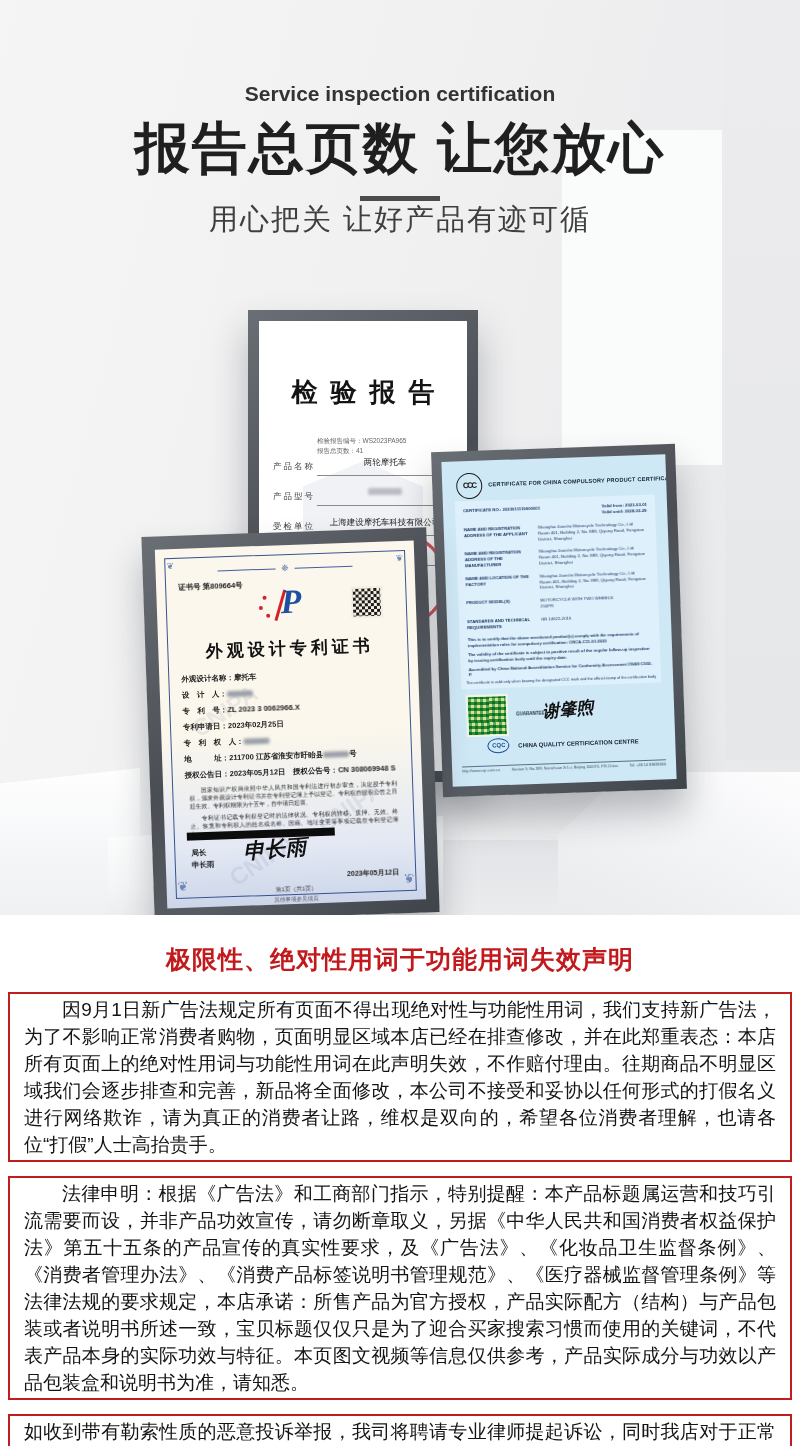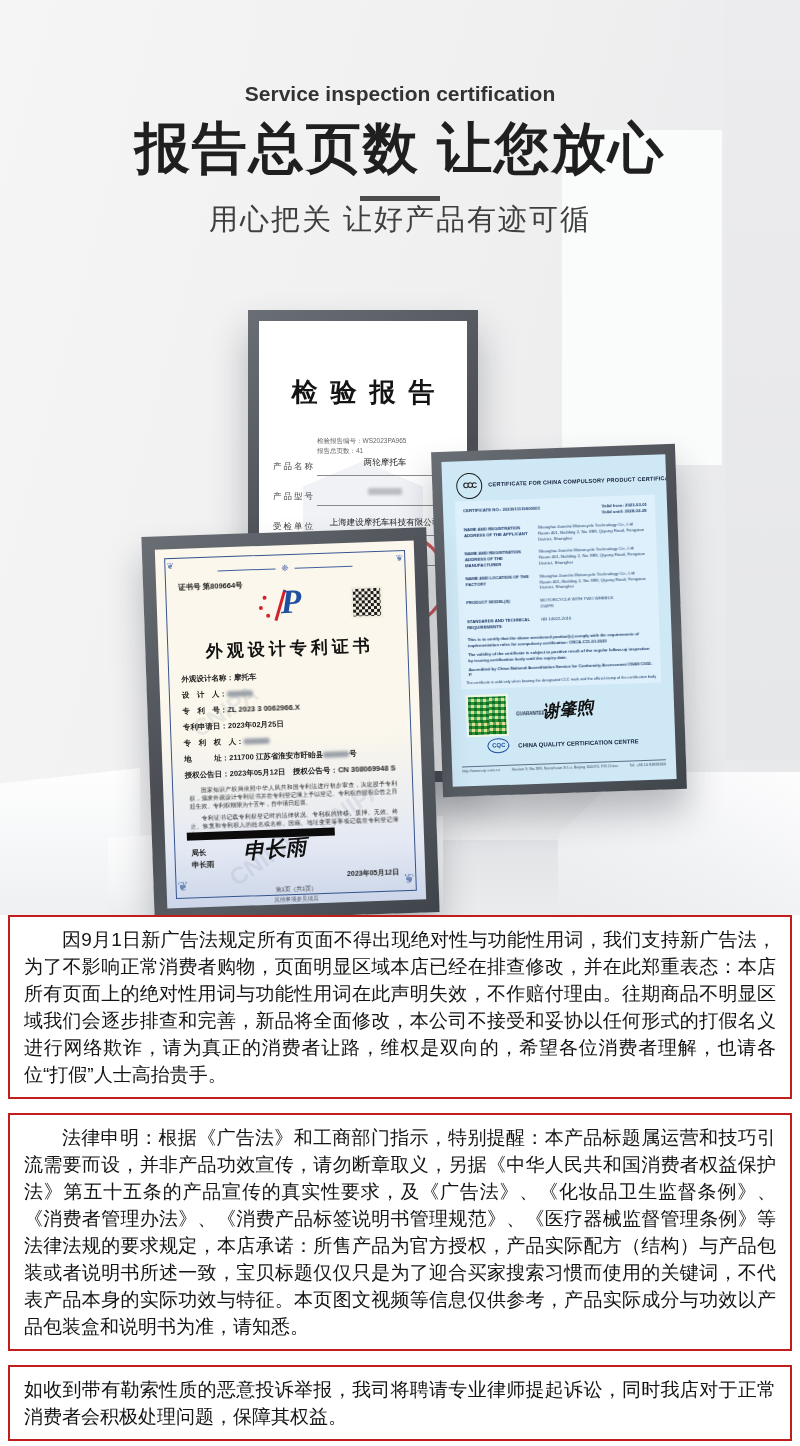--- a/index.html
+++ b/index.html
@@ -121,21 +121,21 @@
   .pat-date{position:absolute;right:26px;top:326px;font-size:7px;font-weight:700;color:#1c1c1c;z-index:2;filter:blur(.3px);}
   .pat-pageno{position:absolute;left:0;top:340px;width:100%;text-align:center;font-size:5.8px;color:#333;z-index:2;filter:blur(.3px);}
   .pat-footnote{position:absolute;left:0;top:351px;width:100%;text-align:center;font-size:5.6px;color:#5a5a66;z-index:2;filter:blur(.3px);}
   .flourish{position:absolute;font-size:13px;color:#6d87b8;z-index:6;}
   .fl-bl{left:11px;top:330px;} .fl-br{right:11px;top:330px;transform:scaleX(-1);}
   .fl-tl{left:11px;top:12px;font-size:9px;} .fl-tr{right:11px;top:12px;font-size:9px;transform:scaleX(-1);}
 
   
   .disclaimers{position:absolute;left:0;top:915px;width:800px;height:531px;background:#fff;}
   .dis-title{margin:28px 0 16px 0;width:100%;text-align:center;font-size:25px;font-weight:800;letter-spacing:1px;color:#c2191d;}
-  .dbox{margin:0 8px 14px 8px;border:2px solid #c01d1d;padding:9px 14px;
+  .dbox{margin:0 8px 14px 8px;border:2px solid #c01d1d;padding:2px 14px;
     font-size:19px;line-height:27px;color:#141414;text-align:justify;}
   .dbox.indent{text-indent:2em;}
   .dbox.last{margin-bottom:0;}
 </style>
 </head>
 <body>
 
 <div class="page">
 
   <section class="showcase">
@@ -301,17 +301,18 @@
         <div class="pat-dir2">申长雨</div>
         <div class="pat-sign">申长雨</div>
         <div class="pat-date">2023年05月12日</div>
         <div class="pat-pageno">第1页（共1页）</div>
         <div class="pat-footnote">其他事项参见续页</div>
       </div>
     </div>
   </section>
 
   <section class="disclaimers">
+    <h2 class="dis-title">极限性、绝对性用词于功能用词失效声明</h2>
     <div class="dbox indent">因9月1日新广告法规定所有页面不得出现绝对性与功能性用词，我们支持新广告法，为了不影响正常消费者购物，页面明显区域本店已经在排查修改，并在此郑重表态：本店所有页面上的绝对性用词与功能性用词在此声明失效，不作赔付理由。往期商品不明显区域我们会逐步排查和完善，新品将全面修改，本公司不接受和妥协以任何形式的打假名义进行网络欺诈，请为真正的消费者让路，维权是双向的，希望各位消费者理解，也请各位“打假”人士高抬贵手。</div>
     <div class="dbox indent">法律申明：根据《广告法》和工商部门指示，特别提醒：本产品标题属运营和技巧引流需要而设，并非产品功效宣传，请勿断章取义，另据《中华人民共和国消费者权益保护法》第五十五条的产品宣传的真实性要求，及《广告法》、《化妆品卫生监督条例》、《消费者管理办法》、《消费产品标签说明书管理规范》、《医疗器械监督管理条例》等法律法规的要求规定，本店承诺：所售产品为官方授权，产品实际配方（结构）与产品包装或者说明书所述一致，宝贝标题仅仅只是为了迎合买家搜索习惯而使用的关键词，不代表产品本身的实际功效与特征。本页图文视频等信息仅供参考，产品实际成分与功效以产品包装盒和说明书为准，请知悉。</div>
     <div class="dbox last">如收到带有勒索性质的恶意投诉举报，我司将聘请专业律师提起诉讼，同时我店对于正常消费者会积极处理问题，保障其权益。</div>
   </section>
 </div>
 
 </body></html>

